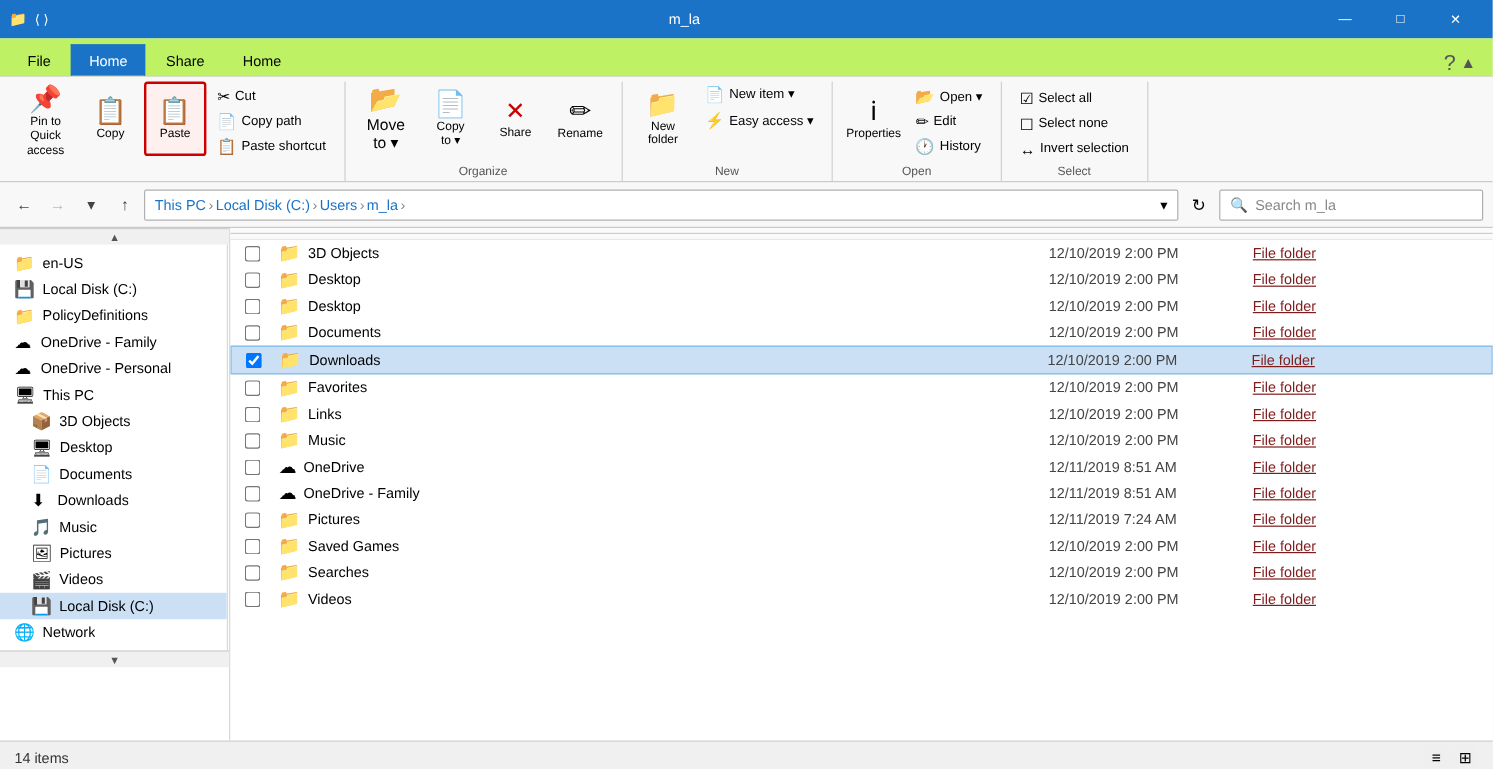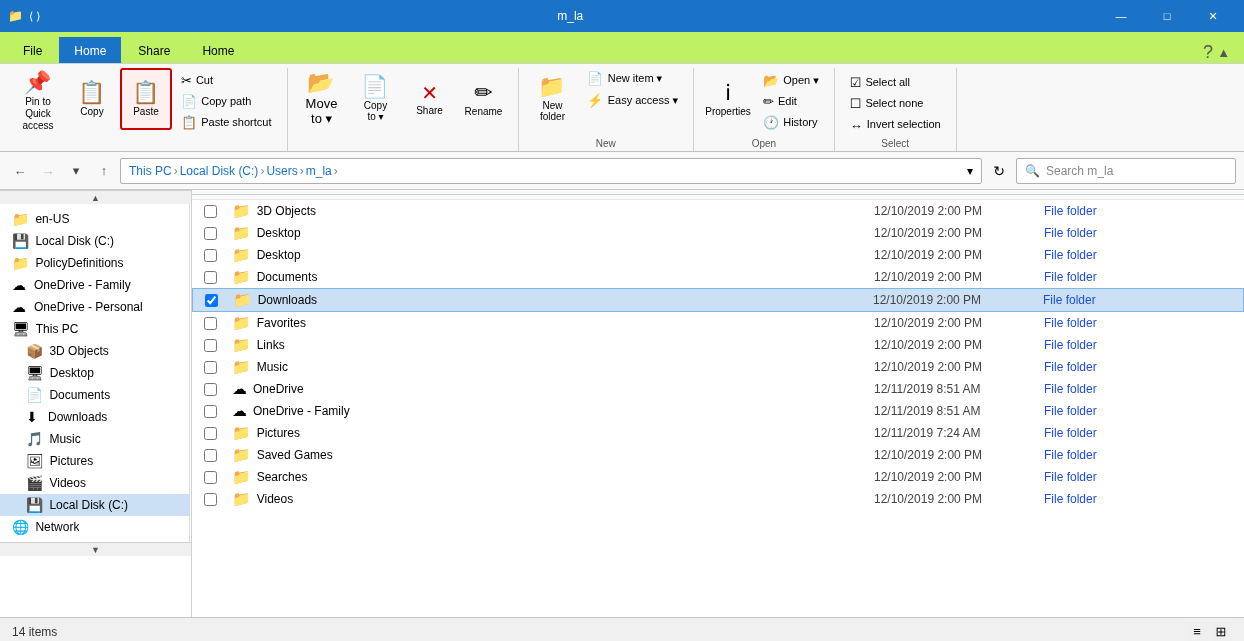--- a/index.html
+++ b/index.html
@@ -235,21 +235,21 @@
       align-items: center;
       padding: 2px 0;
       min-height: 22px;
       font-size: 12px;
       cursor: pointer;
     }
     .file-row.selected { background: #cce0f5; border: 1px solid #7ab8e8; }
     .file-row .col-check { width: 36px; display: flex; justify-content: center; }
     .file-row .col-name { flex: 1; padding-left: 4px; display: flex; align-items: center; gap: 6px; }
     .file-row .col-date { width: 170px; color: #444; }
-    .file-row .col-type { width: 120px; color: #1d4ed8; }
+    .file-row .col-type { width: 120px; color: #7f1d1d; text-decoration: underline; }
     .file-row .col-size { width: 80px; color: #444; }
     .folder-icon { font-size: 15px; }
 
     
     .status-bar {
       height: 28px;
       background: #f0f0f0;
       border-top: 1px solid #c8c8c8;
       display: flex;
       align-items: center;
@@ -349,20 +349,21 @@
       </div>
       <div class="ribbon-btn-large">
         <span class="btn-icon" style="font-size:20px;color:#c00;">✕</span>
         <span style="font-size:10px;">Share</span>
       </div>
       <div class="ribbon-btn-large">
         <span class="btn-icon">✏</span>
         <span style="font-size:10px;">Rename</span>
       </div>
     </div>
+    <div class="ribbon-group-label">Organize</div>
   </div>
 
   <div class="ribbon-group">
     <div class="ribbon-group-content">
       <div class="ribbon-btn-large">
         <span class="btn-icon">📁</span>
         <span style="font-size:10px;text-align:center;">New<br>folder</span>
       </div>
       <div style="display:flex;flex-direction:column;gap:2px;">
         <div class="ribbon-btn-small">

